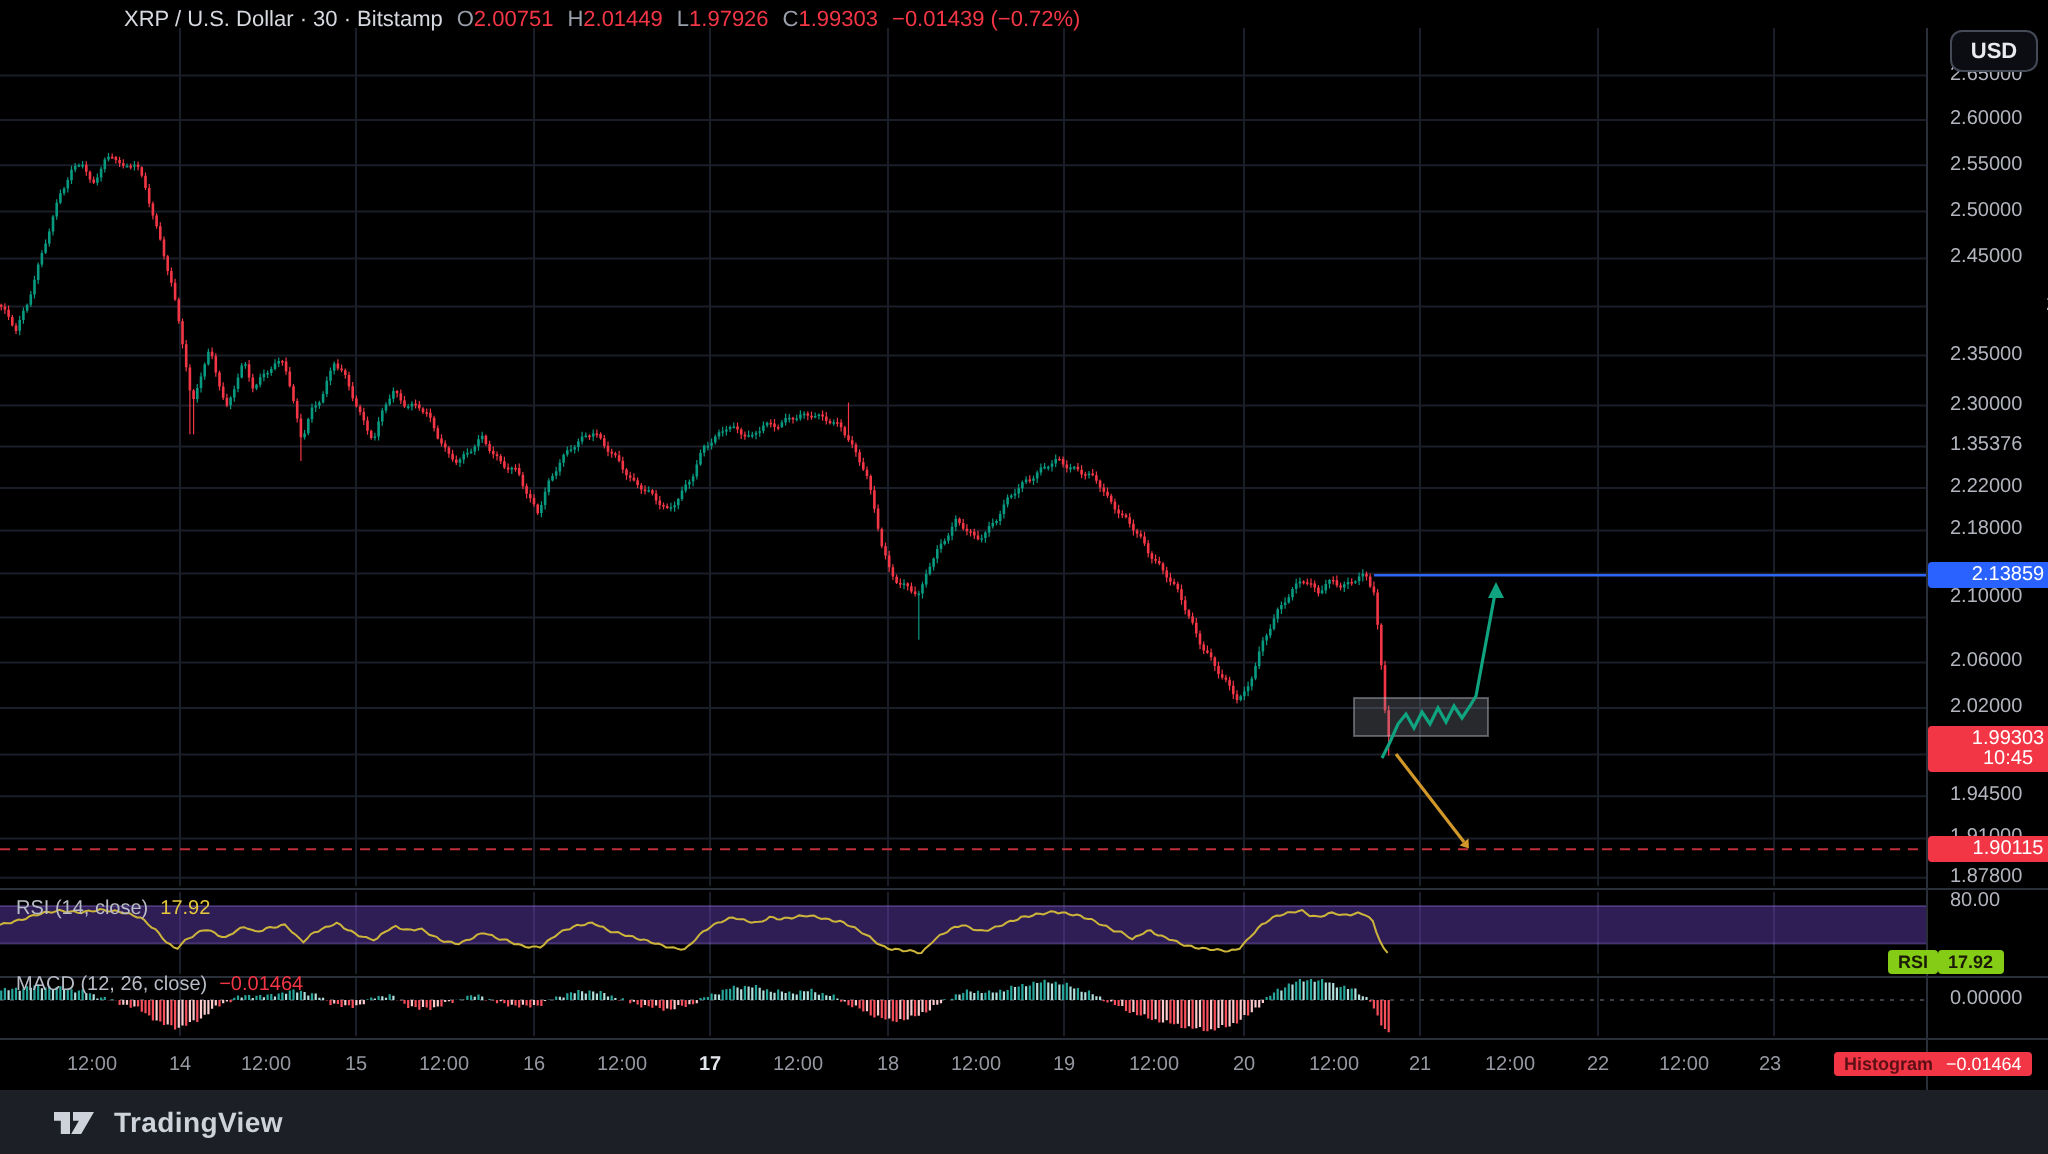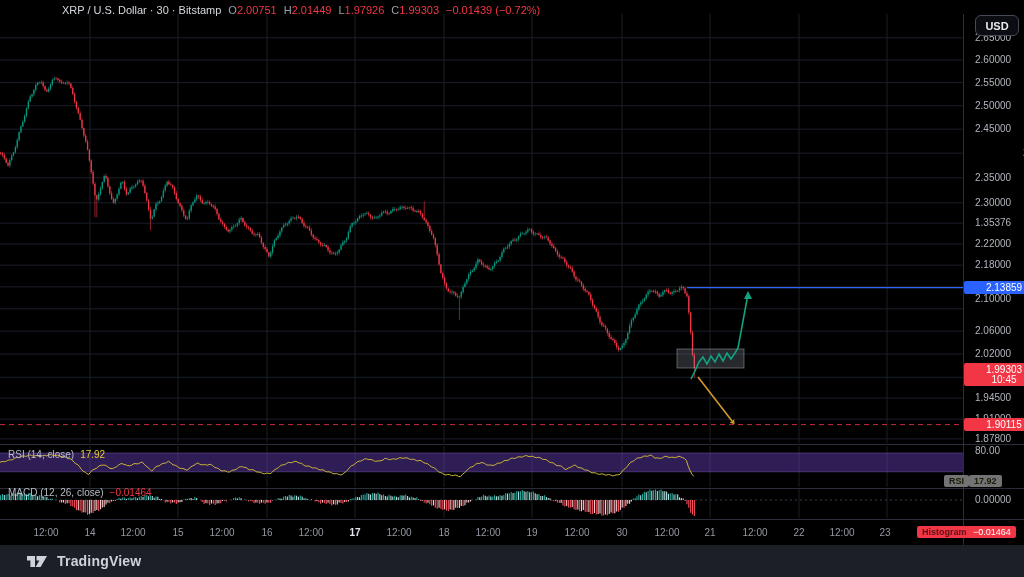--- a/index.html
+++ b/index.html
@@ -14,21 +14,21 @@
   #usd-btn{top:15px;left:975px;width:42px;height:19px;border:1px solid #454a57;border-radius:6px;
            color:#e8eaee;font-size:11px;font-weight:bold;display:flex;align-items:center;justify-content:center;
            background:#0b0d12;z-index:6;cursor:pointer;}
   .tick{position:absolute;left:975px;font-size:10px;color:#b2b5be;line-height:10px;}
   .ttick{position:absolute;top:528px;transform:translateX(-50%);font-size:10px;color:#9598a1;line-height:10px;}
   .ttick.strong{color:#e3e6ec;font-weight:bold;}
   .chip{position:absolute;left:964px;width:80px;font-size:10px;line-height:13px;color:#fff;
         text-align:center;border-radius:2px;z-index:5;}
   .chip.blue{background:#2962ff;}
   .chip.red{background:#f23645;}
-  .ychip{position:absolute;font-size:9px;line-height:12px;color:#1a1a06;background:#737373;
+  .ychip{position:absolute;font-size:9px;line-height:12px;color:#1a1a06;background:#84cc16;
          border-radius:2px;padding:0 5px;z-index:5;font-weight:bold;}
   .rchip{position:absolute;font-size:9px;line-height:12px;border-radius:2px;padding:0 5px;z-index:5;margin-top:20px;}
   .sep{position:absolute;left:0;width:1024px;height:1px;background:#2a2e39;z-index:4;}
   #axis-vline{top:14px;left:963px;width:1px;height:531px;background:#2a2e39;z-index:3;}
   .pane-title{position:absolute;left:8px;font-size:10px;color:#b8bcc6;z-index:4;white-space:nowrap;}
   .pane-title .pv-y{color:#e6c93c;margin-left:6px;}
   .pane-title .pv-r{color:#f23645;margin-left:6px;}
   #footer{top:545px;left:0;width:1024px;height:32px;background:#1c1f26;display:flex;align-items:center;z-index:6;}
   #tv-logo{margin-left:26px;display:flex;align-items:center;}
   #brand{color:#cdd2db;font-size:14px;font-weight:bold;margin-left:9px;letter-spacing:.2px;}
@@ -96,21 +96,21 @@
       <div class="ttick" style="left: 178px;">15</div>
       <div class="ttick" style="left: 222px;">12:00</div>
       <div class="ttick" style="left: 267px;">16</div>
       <div class="ttick" style="left: 311px;">12:00</div>
       <div class="ttick strong" style="left: 355px;">17</div>
       <div class="ttick" style="left: 399px;">12:00</div>
       <div class="ttick" style="left: 444px;">18</div>
       <div class="ttick" style="left: 488px;">12:00</div>
       <div class="ttick" style="left: 532px;">19</div>
       <div class="ttick" style="left: 577px;">12:00</div>
-      <div class="ttick" style="left: 622px;">30</div>
+      <div class="ttick" style="left: 622px;">20</div>
       <div class="ttick" style="left: 667px;">12:00</div>
       <div class="ttick" style="left: 710px;">21</div>
       <div class="ttick" style="left: 755px;">12:00</div>
       <div class="ttick" style="left: 799px;">22</div>
       <div class="ttick" style="left: 842px;">12:00</div>
       <div class="ttick" style="left: 885px;">23</div>
       <div class="ttick" style="left: 929px;">12:00</div>
     </div>
 
   <div class="sep" style="top:444px"></div>

